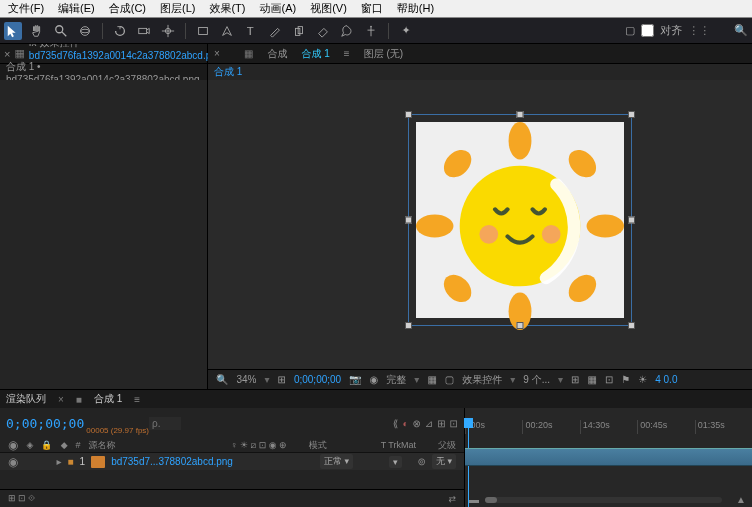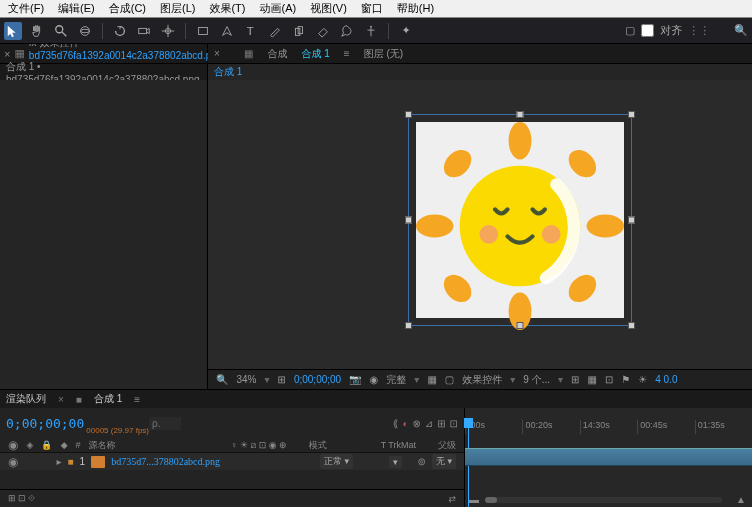--- a/index.html
+++ b/index.html
@@ -42,21 +42,21 @@
   .tl-main { display: flex; flex: 1; }
   .tl-left { width: 465px; border-right: 1px solid #000; display: flex; flex-direction: column; background: #232323; }
   .tl-right { flex: 1; background: #272727; position: relative; }
   .tl-top { display: flex; align-items: center; padding: 4px 6px; height: 30px; }
   .timecode { color: #2fa3ff; font-size: 13px; font-family: monospace; margin-right: 10px; }
   .timecode-sub { color: #c07030; font-size: 8px; margin-left: -8px; margin-top: 14px; }
   .search { background: #2a2a2a; border: none; color: #aaa; font-size: 10px; width: 32px; padding: 1px 3px; }
   .tl-cols { display: flex; font-size: 9px; color: #888; padding: 0 8px; height: 14px; align-items: center; gap: 8px; }
   .tl-row { display: flex; align-items: center; padding: 2px 8px; font-size: 10px; height: 18px; background: #2a2a2a; gap: 6px; border-top: 1px solid #111; }
   .tl-row .chip { width: 14px; height: 12px; background: #d08030; border-radius: 1px; }
-  .tl-row .fname { color: #2fa3ff; font-size: 10px; font-family: Liberation Serif, serif; }
+  .tl-row .fname { color: #2fa3ff; font-size: 10px; }
   .dd { background: #333; color: #aaa; font-size: 9px; padding: 1px 4px; border-radius: 2px; }
   .ruler { position: absolute; top: 12px; left: 0; right: 0; height: 14px; display: flex; font-size: 9px; color: #888; }
   .ruler div { flex: 1; border-left: 1px solid #444; padding-left: 2px; }
   .playhead { position: absolute; left: 3px; top: 10px; bottom: 0; width: 1px; background: #3af; }
   .playhead::before { content: ""; position: absolute; top: 0; left: -4px; width: 9px; height: 10px; background: #3af; }
   .track { position: absolute; top: 40px; left: 0; right: 0; height: 18px; background: linear-gradient(#4a7fa0, #3a6a8a); border-top: 1px solid #6aa; border-bottom: 1px solid #245; }
   .small-icons { display: flex; gap: 4px; margin-left: auto; align-items: center; }
   .small-icons span { color: #888; font-size: 10px; }
   .toggle-icons { display: flex; gap: 2px; margin-left: auto; font-size: 9px; color: #888; align-items: center; }
   .eye { color: #888; font-size: 12px; }

